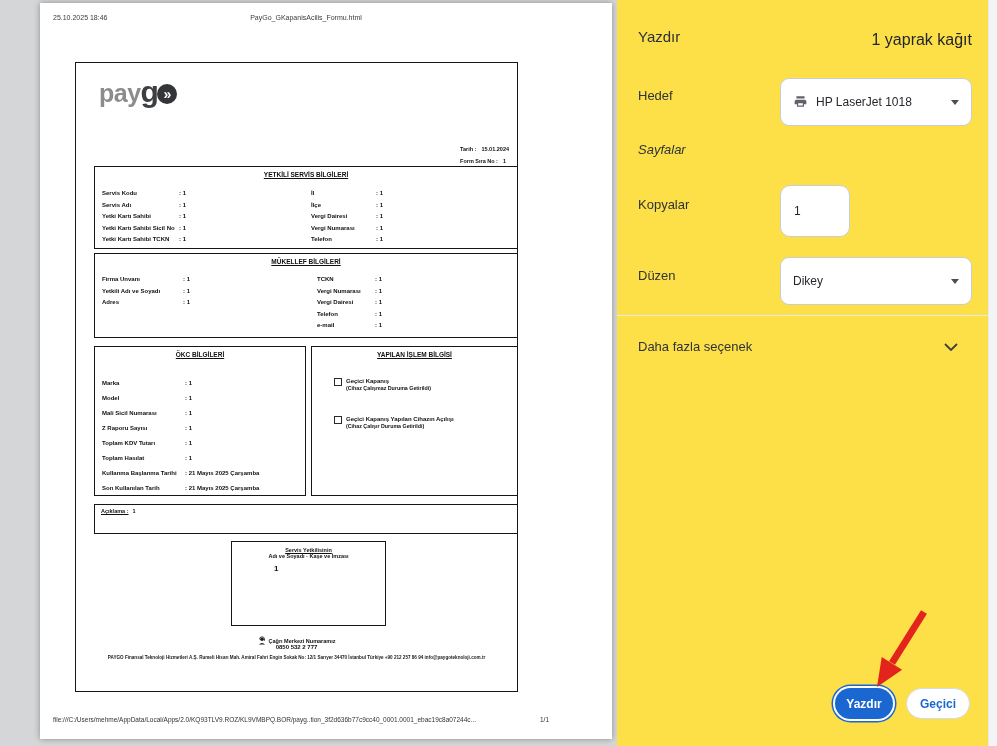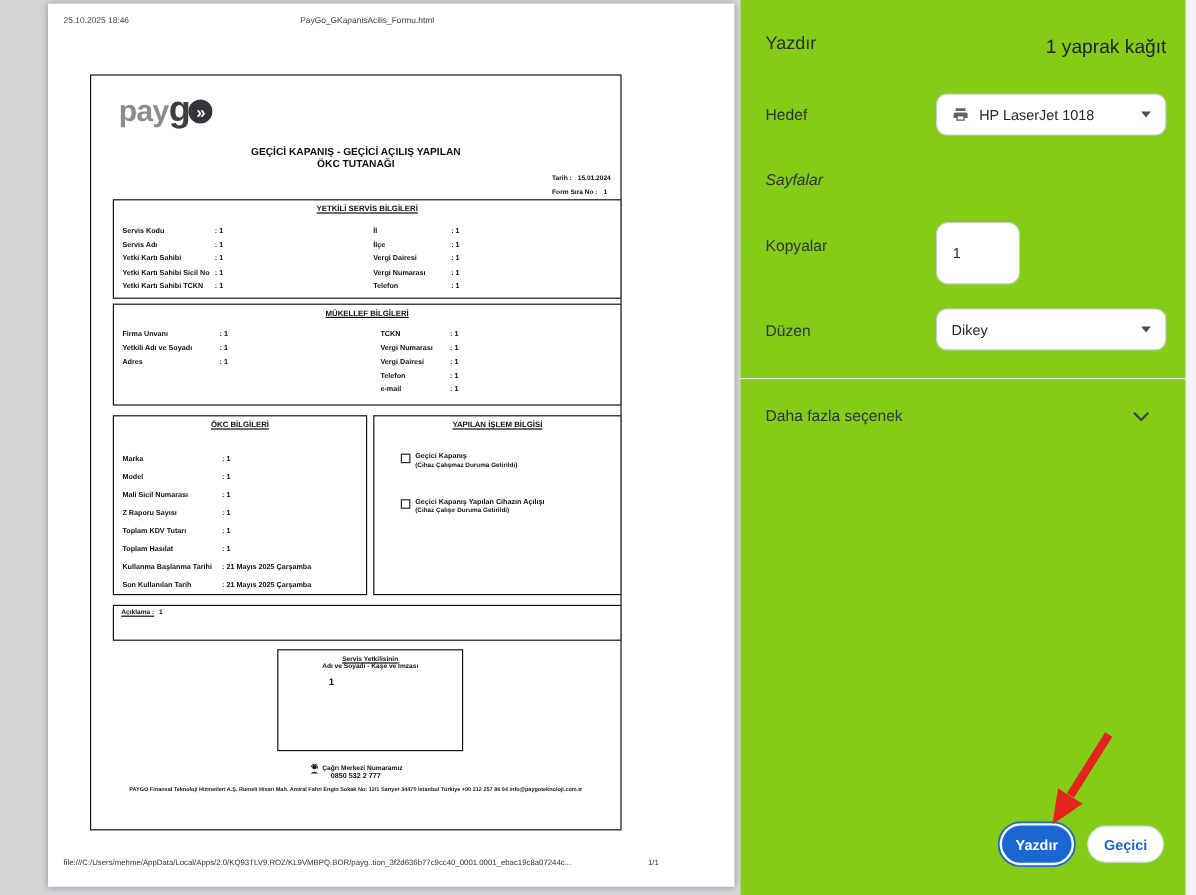--- a/index.html
+++ b/index.html
@@ -59,25 +59,25 @@
   .cc1 { position:absolute; left:0; right:0; top:573px; display:flex; justify-content:center; align-items:center;
          gap:3px; font-size:5.5px; font-weight:bold; color:#101010; }
   .cc2 { position:absolute; left:0; right:0; top:581px; text-align:center; font-size:6px; font-weight:bold; color:#101010; }
   .cc3 { position:absolute; left:0; right:0; top:592px; text-align:center; font-size:4.6px; font-weight:bold;
          color:#1a1a1a; white-space:nowrap; }
 
   .file-line { position:absolute; left:13px; top:713px; font-size:6.5px; color:#333; white-space:nowrap; }
   .page-num { position:absolute; left:500px; top:713px; font-size:6.5px; color:#333; }
 
   
-  .dialog { position:absolute; left:617px; top:0; width:380px; height:746px; background:#84cc16; }
+  .dialog { position:absolute; left:617px; top:0; width:380px; height:746px; background:#fde047; }
   .dlg-title { position:absolute; left:21px; top:28px; font-size:15px; color:#2b3036; }
   .dlg-sheets { position:absolute; right:25px; top:31px; font-size:16px; font-weight:normal; color:#22262b; }
   .f-label { position:absolute; left:21px; font-size:13px; color:#2e3338; }
-  .dropdown { position:absolute; left:163px; width:192px; height:35px; border:1px solid #c9cdd2; border-radius:9px;
+  .dropdown { position:absolute; left:163px; width:192px; height:48px; border:1px solid #c9cdd2; border-radius:9px;
               background:#fff; display:flex; align-items:center; padding:0 12px; gap:8px; cursor:pointer; }
   .dd-value { font-size:12px; color:#24282c; }
   .caret { margin-left:auto; width:0; height:0; border-left:4px solid transparent; border-right:4px solid transparent;
            border-top:5px solid #4a4f54; }
   .copies-input { position:absolute; left:163px; top:185px; width:70px; height:52px; border:1px solid #c9cdd2;
                   border-radius:10px; padding-left:13px; font-size:12px; color:#24282c; outline:none;
                   font-family:"Liberation Sans", sans-serif; background:#fff; }
   .divider { position:absolute; left:0; right:9px; top:315px; height:1px; background:#e9eaeb; }
   .more-row { position:absolute; left:0; right:9px; top:330px; height:34px; cursor:pointer; }
   .more-label { position:absolute; left:21px; top:9px; font-size:13px; color:#2e3338; }
@@ -102,24 +102,20 @@
       <div class="ph-left">25.10.2025 18:46</div>
       <div class="ph-center">PayGo_GKapanisAcilis_Formu.html</div>
 
       <div class="form-box">
         <div class="logo">
           <span class="logo-pay">pay</span><span class="logo-g">g</span><span class="logo-disc">
               <span>»</span>
             </span>
         </div>
 
-        <div class="doc-title">
-          <div>GEÇİCİ KAPANIŞ - GEÇİCİ AÇILIŞ YAPILAN</div>
-          <div>ÖKC TUTANAĞI</div>
-        </div>
 
         <div class="tarih-block">
           <div><span class="k">Tarih :</span><span class="v">15.01.2024</span></div>
           <div><span class="k">Form Sıra No :</span><span class="v">1</span></div>
         </div>
 
         <div class="secbox sec1">
           <div class="sec-title">YETKİLİ SERVİS BİLGİLERİ</div>
           <div class="col col-l">
             <div class="kvrow">

